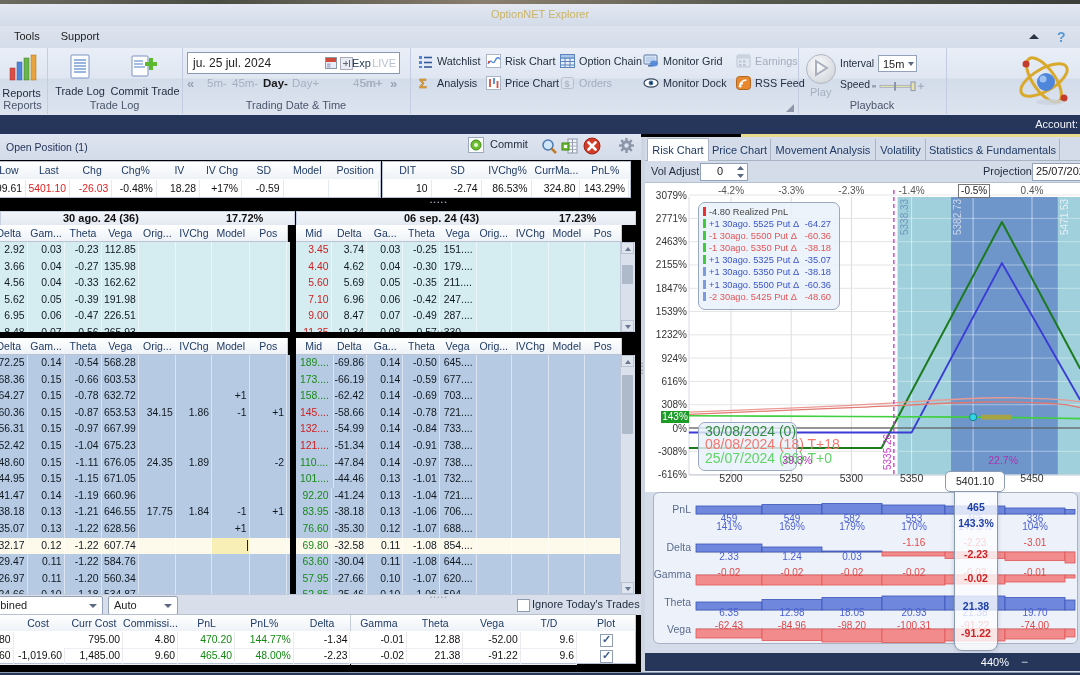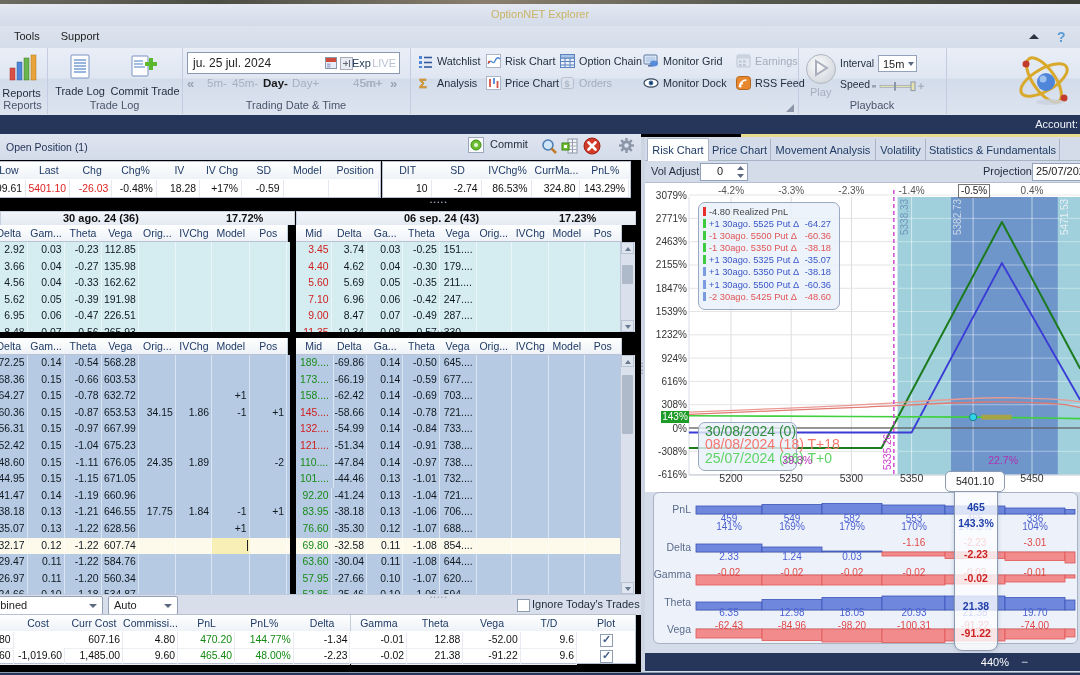--- a/index.html
+++ b/index.html
@@ -889,21 +889,21 @@
         <div class="grid-head" style="position: absolute; left: 178px; top: 0px; width: 57px; height: 16px; line-height: 16px;">PnL</div>
         <div class="grid-head" style="position: absolute; left: 235px; top: 0px; width: 58.7px; height: 16px; line-height: 16px;">PnL%</div>
         <div class="grid-head" style="position: absolute; left: 293.7px; top: 0px; width: 56.8px; height: 16px; line-height: 16px;">Delta</div>
         <div class="grid-head" style="position: absolute; left: 350.5px; top: 0px; width: 56.6px; height: 16px; line-height: 16px;">Gamma</div>
         <div class="grid-head" style="position: absolute; left: 407.1px; top: 0px; width: 56.3px; height: 16px; line-height: 16px;">Theta</div>
         <div class="grid-head" style="position: absolute; left: 463.4px; top: 0px; width: 57.3px; height: 16px; line-height: 16px;">Vega</div>
         <div class="grid-head" style="position: absolute; left: 520.7px; top: 0px; width: 56.3px; height: 16px; line-height: 16px;">T/D</div>
         <div class="grid-head" style="position: absolute; left: 577px; top: 0px; width: 58px; height: 16px; line-height: 16px;">Plot</div>
         <div class="grid-cell" style="position: absolute; left: -20px; top: 17px; width: 30.5px; height: 16px; line-height: 16px; padding-right: 2px; color: rgb(17, 17, 17); border-right: 1px solid rgb(232, 235, 241); border-bottom: 1px solid rgb(236, 239, 244);">80</div>
         <div class="grid-cell" style="position: absolute; left: 11px; top: 17px; width: 51px; height: 16px; line-height: 16px; padding-right: 6px; color: rgb(17, 17, 17); border-right: 1px solid rgb(232, 235, 241); border-bottom: 1px solid rgb(236, 239, 244); margin-top: 48px;">-324.80</div>
-        <div class="grid-cell" style="position: absolute; left: 65px; top: 17px; width: 55px; height: 16px; line-height: 16px; padding-right: 2px; color: rgb(17, 17, 17); border-right: 1px solid rgb(232, 235, 241); border-bottom: 1px solid rgb(236, 239, 244);">607.16</div>
+        <div class="grid-cell" style="position: absolute; left: 65px; top: 17px; width: 55px; height: 16px; line-height: 16px; padding-right: 2px; color: rgb(17, 17, 17); border-right: 1px solid rgb(232, 235, 241); border-bottom: 1px solid rgb(236, 239, 244);">795.00</div>
         <div class="grid-cell" style="position: absolute; left: 123px; top: 17px; width: 52px; height: 16px; line-height: 16px; padding-right: 2px; color: rgb(17, 17, 17); border-right: 1px solid rgb(232, 235, 241); border-bottom: 1px solid rgb(236, 239, 244);">4.80</div>
         <div class="grid-cell" style="position: absolute; left: 178px; top: 17px; width: 54px; height: 16px; line-height: 16px; padding-right: 2px; color: rgb(18, 138, 18); border-right: 1px solid rgb(232, 235, 241); border-bottom: 1px solid rgb(236, 239, 244);">470.20</div>
         <div class="grid-cell" style="position: absolute; left: 235px; top: 17px; width: 55.7px; height: 16px; line-height: 16px; padding-right: 2px; color: rgb(18, 138, 18); border-right: 1px solid rgb(232, 235, 241); border-bottom: 1px solid rgb(236, 239, 244);">144.77%</div>
         <div class="grid-cell" style="position: absolute; left: 293.7px; top: 17px; width: 53.8px; height: 16px; line-height: 16px; padding-right: 2px; color: rgb(17, 17, 17); border-right: 1px solid rgb(232, 235, 241); border-bottom: 1px solid rgb(236, 239, 244);">-1.34</div>
         <div class="grid-cell" style="position: absolute; left: 350.5px; top: 17px; width: 53.6px; height: 16px; line-height: 16px; padding-right: 2px; color: rgb(17, 17, 17); border-right: 1px solid rgb(232, 235, 241); border-bottom: 1px solid rgb(236, 239, 244);">-0.01</div>
         <div class="grid-cell" style="position: absolute; left: 407.1px; top: 17px; width: 53.3px; height: 16px; line-height: 16px; padding-right: 2px; color: rgb(17, 17, 17); border-right: 1px solid rgb(232, 235, 241); border-bottom: 1px solid rgb(236, 239, 244);">12.88</div>
         <div class="grid-cell" style="position: absolute; left: 463.4px; top: 17px; width: 54.3px; height: 16px; line-height: 16px; padding-right: 2px; color: rgb(17, 17, 17); border-right: 1px solid rgb(232, 235, 241); border-bottom: 1px solid rgb(236, 239, 244);">-52.00</div>
         <div class="grid-cell" style="position: absolute; left: 520.7px; top: 17px; width: 53.3px; height: 16px; line-height: 16px; padding-right: 2px; color: rgb(17, 17, 17); border-right: 1px solid rgb(232, 235, 241); border-bottom: 1px solid rgb(236, 239, 244);">9.6</div>
         <div class="checkbox" style="left: 600px; top: 19px;">
           <div class="check">✓</div>

